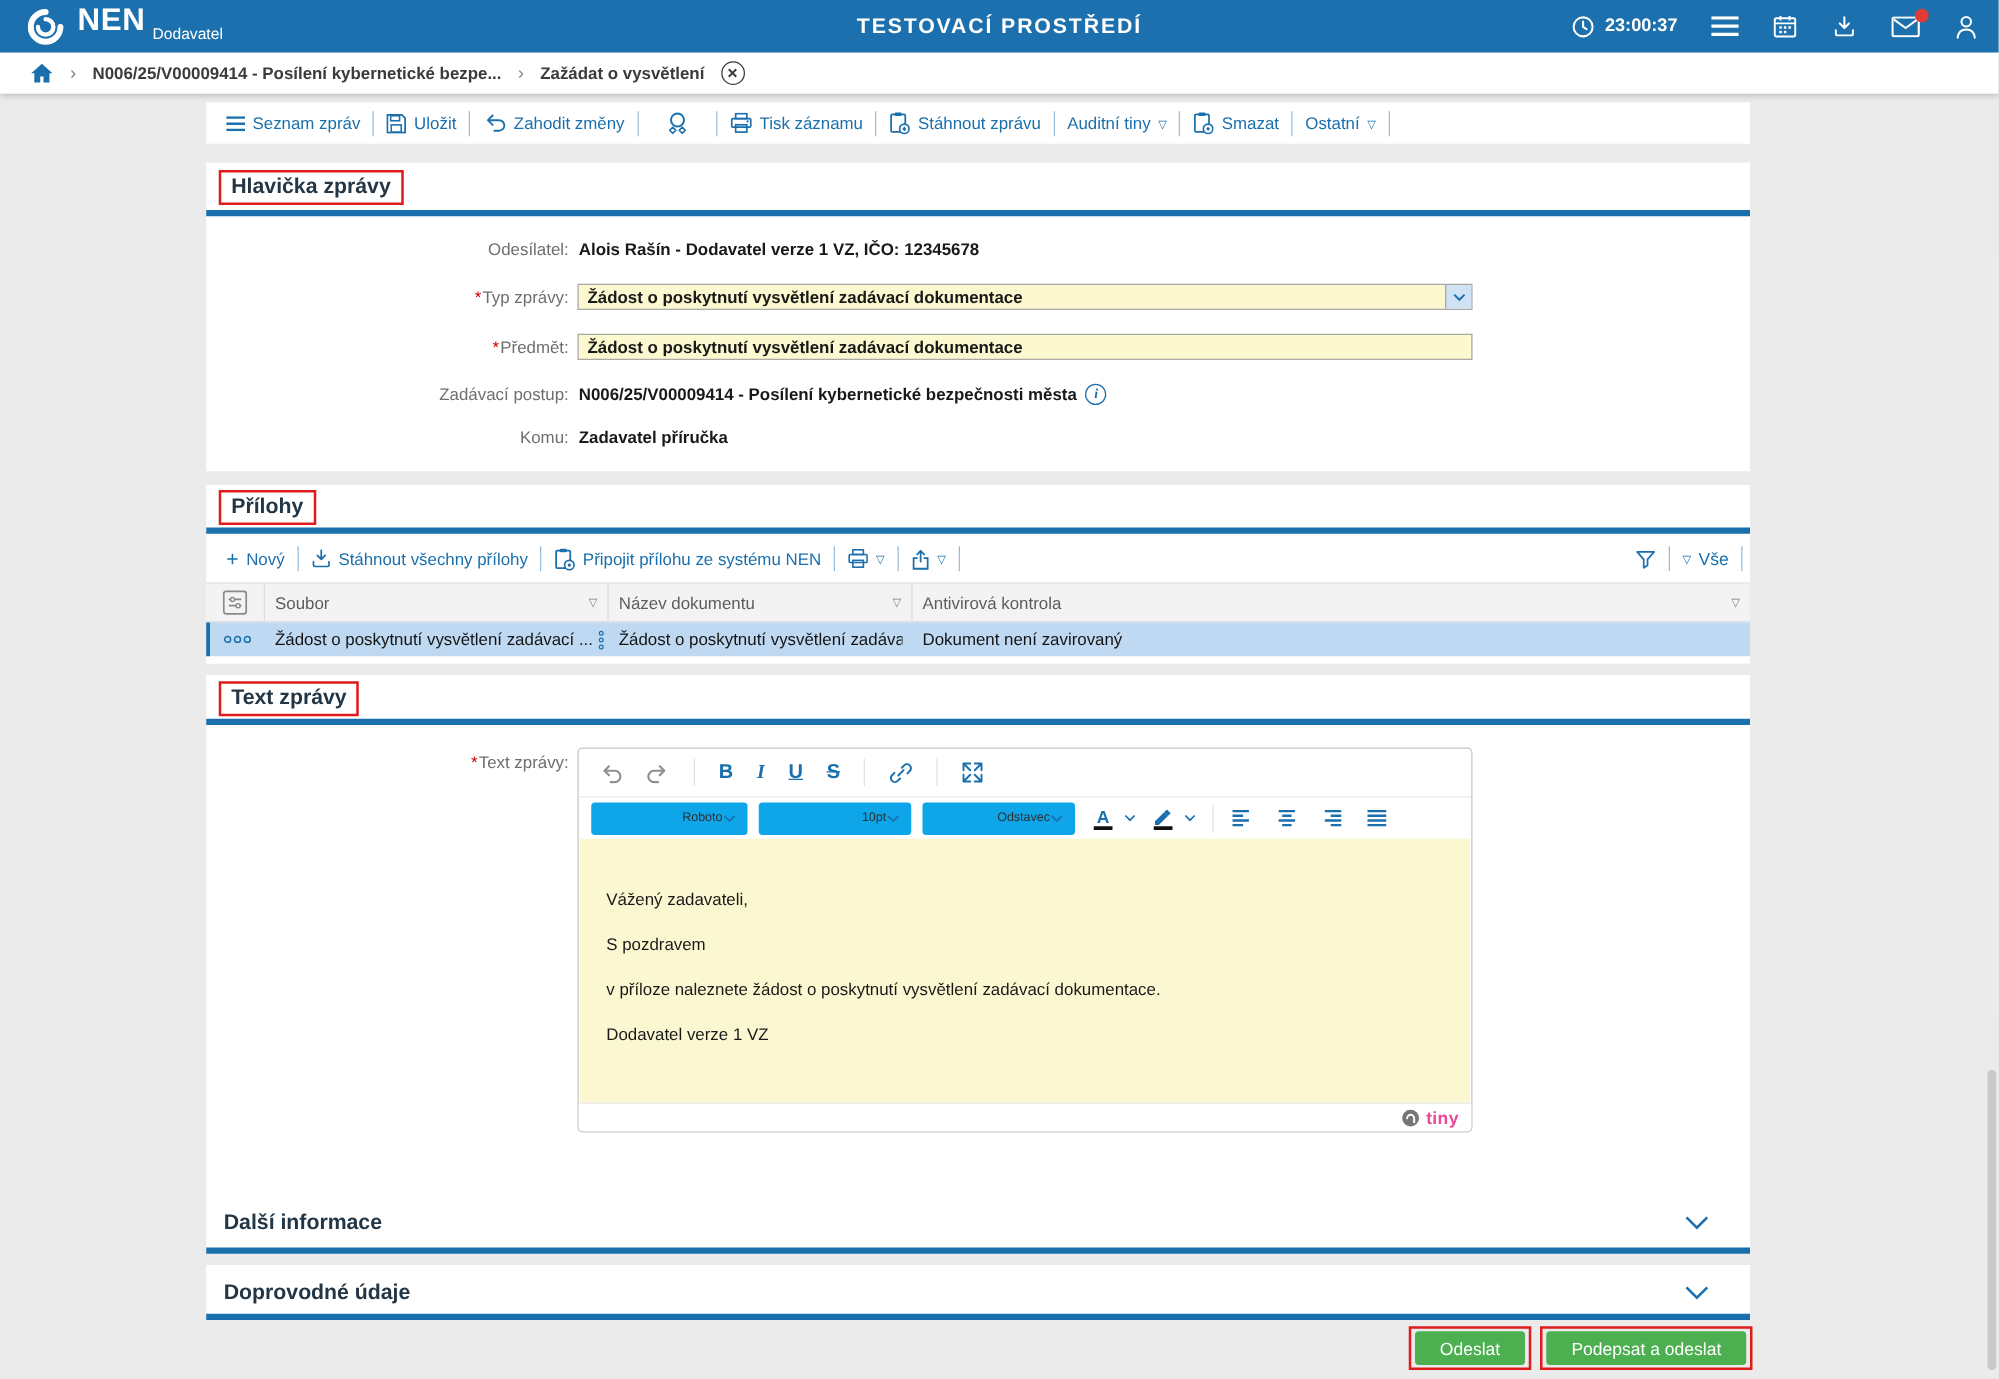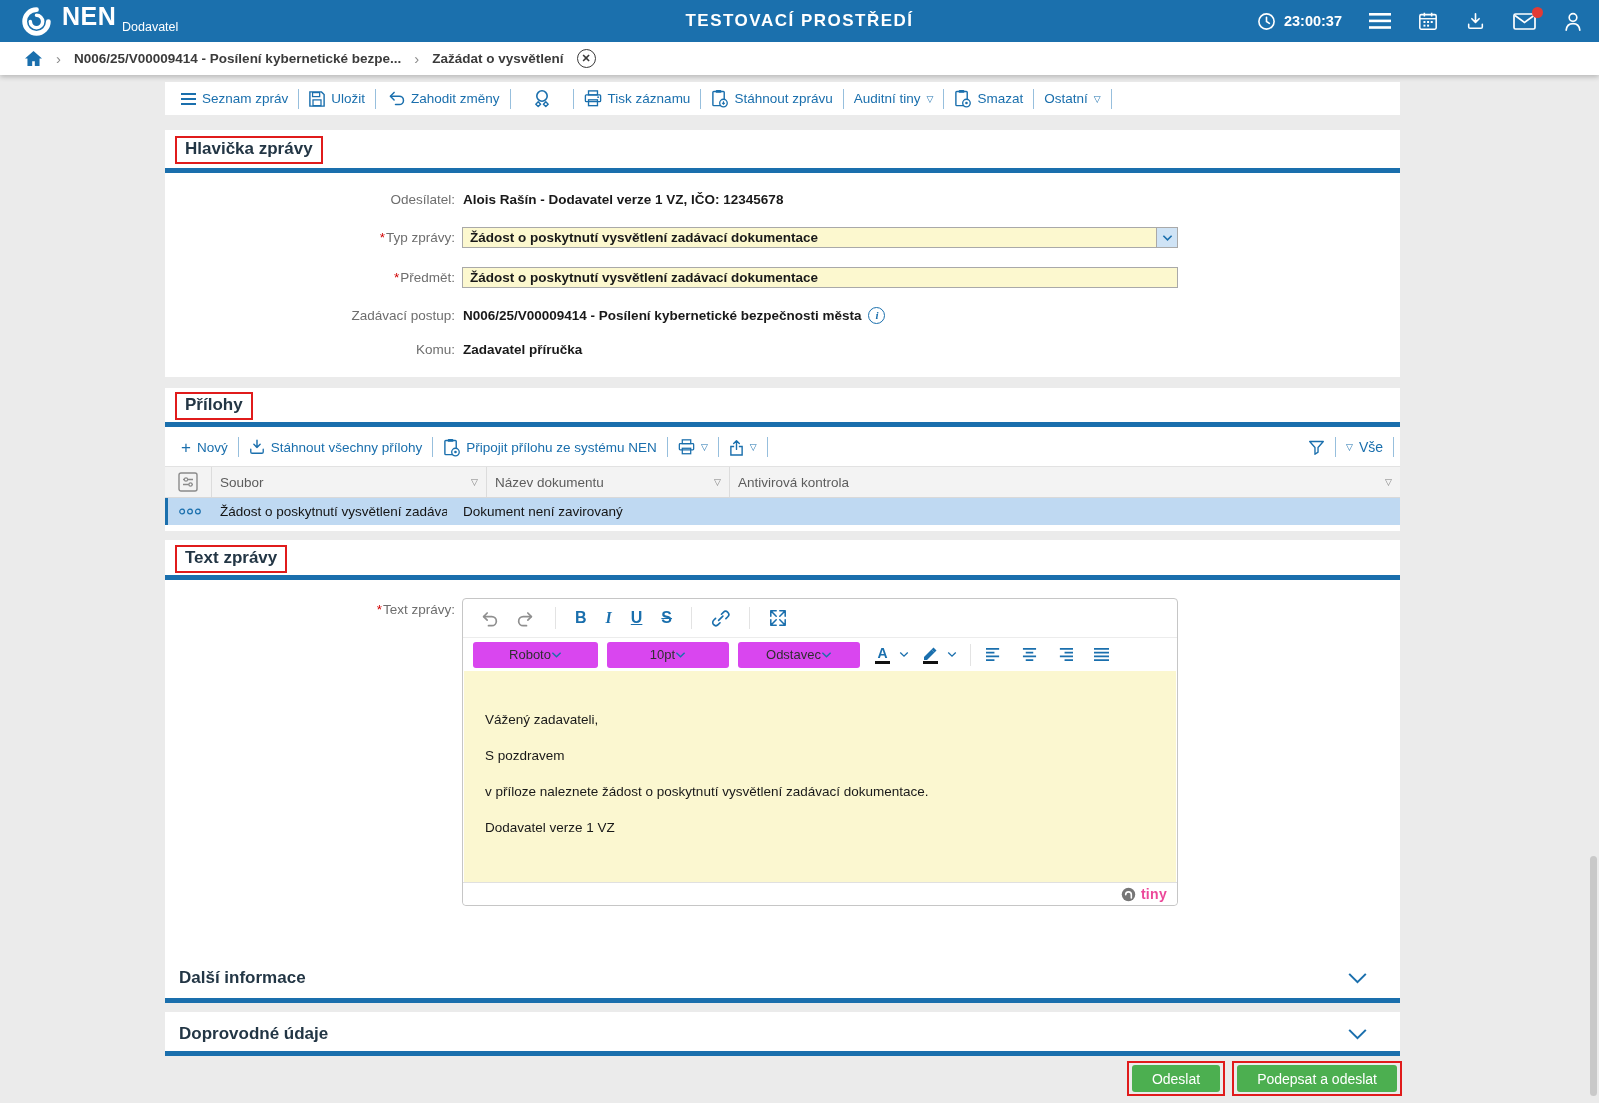--- a/index.html
+++ b/index.html
@@ -71,21 +71,21 @@
   .elabel { position:absolute; top:62px; left:0; width:290px; text-align:right; color:#6e6e6e; font-size:13.5px; }
   .editor { position:absolute; left:297px; top:58px; width:716px; height:308px; border:1px solid #c6c6c6; border-radius:4px; background:#fff; }
   .etb1 { height:38px; display:flex; align-items:center; padding-left:16px; gap:19px; }
   .esep { width:1px; height:22px; background:#e3e3e3; flex:none; }
   .ebtn { color:#1a6fad; font-size:16px; display:flex; align-items:center; cursor:pointer; }
   .eb-b { font-weight:bold; }
   .eb-i { font-style:italic; font-family:"Liberation Serif", serif; font-weight:bold; }
   .eb-u { text-decoration:underline; font-weight:600; }
   .eb-s { text-decoration:line-through; font-weight:600; }
   .etb2 { height:34px; border-top:1px solid #ececec; display:flex; align-items:center; padding-left:10px; gap:9px; }
-  .esel { height:26px; background:#d946ef; border-radius:3px; display:flex; align-items:center; justify-content:center; padding:0 9px; font-size:13px; color:#2f2f2f; cursor:pointer; }
+  .esel { height:26px; background:#0ea5e9; border-radius:3px; display:flex; align-items:center; justify-content:flex-end; padding:0 9px; font-size:10px; color:#2f2f2f; cursor:pointer; }
   .abar { display:flex; flex-direction:column; align-items:center; line-height:1; cursor:pointer; }
   .abar .bar { width:15px; height:3px; background:#111; margin-top:1px; }
   .aletter { color:#1a6fad; font-weight:bold; font-size:14px; }
   .econtent { position:absolute; top:72px; left:1px; right:1px; bottom:23px; background:#fbf7d0; padding:41px 20px 0 21px; overflow:hidden; }
   .econtent p { margin:0 0 21px 0; font-size:13.5px; color:#191919; line-height:15px; }
   .efoot { position:absolute; bottom:0; left:0; right:0; height:23px; border-top:1px solid #e0e0e0; display:flex; align-items:center; justify-content:flex-end; padding-right:10px; gap:5px; background:#fff; border-radius:0 0 4px 4px; }
   .tiny-txt { font-weight:bold; color:#ec4899; font-size:14px; letter-spacing:.3px; }
 
   
   .collapsible { display:flex; align-items:center; padding:0 14px; }
@@ -388,20 +388,30 @@
       </span>
     </div>
 
     <div class="trow">
       <span class="td td0">
         <svg width="24" height="7" viewBox="0 0 26 8">
             <circle cx="4" cy="4" r="2.7" stroke="#1a6fad" stroke-width="1.4" fill="none"></circle>
             <circle cx="13" cy="4" r="2.7" stroke="#1a6fad" stroke-width="1.4" fill="none"></circle>
             <circle cx="22" cy="4" r="2.7" stroke="#1a6fad" stroke-width="1.4" fill="none"></circle>
           </svg>
+      </span>
+      <span class="td td1">
+        <span style="white-space:nowrap;overflow:hidden;">Žádost o poskytnutí vysvětlení zadávací ...</span>
+        <span style="position:absolute;right:3px;">
+          <svg width="6" height="16" viewBox="0 0 6 16">
+              <circle cx="3" cy="2.5" r="1.5" stroke="#1a6fad" stroke-width="1" fill="none"></circle>
+              <circle cx="3" cy="8" r="1.5" stroke="#1a6fad" stroke-width="1" fill="none"></circle>
+              <circle cx="3" cy="13.5" r="1.5" stroke="#1a6fad" stroke-width="1" fill="none"></circle>
+            </svg>
+        </span>
       </span>
       <span class="td td2">
         <span style="white-space:nowrap;overflow:hidden;">Žádost o poskytnutí vysvětlení zadáva...</span>
       </span>
       <span class="td td3">Dokument není zavirovaný</span>
     </div>
   </section>
 
   <section class="panel textzpravy">
     <div class="tz-head annot">

